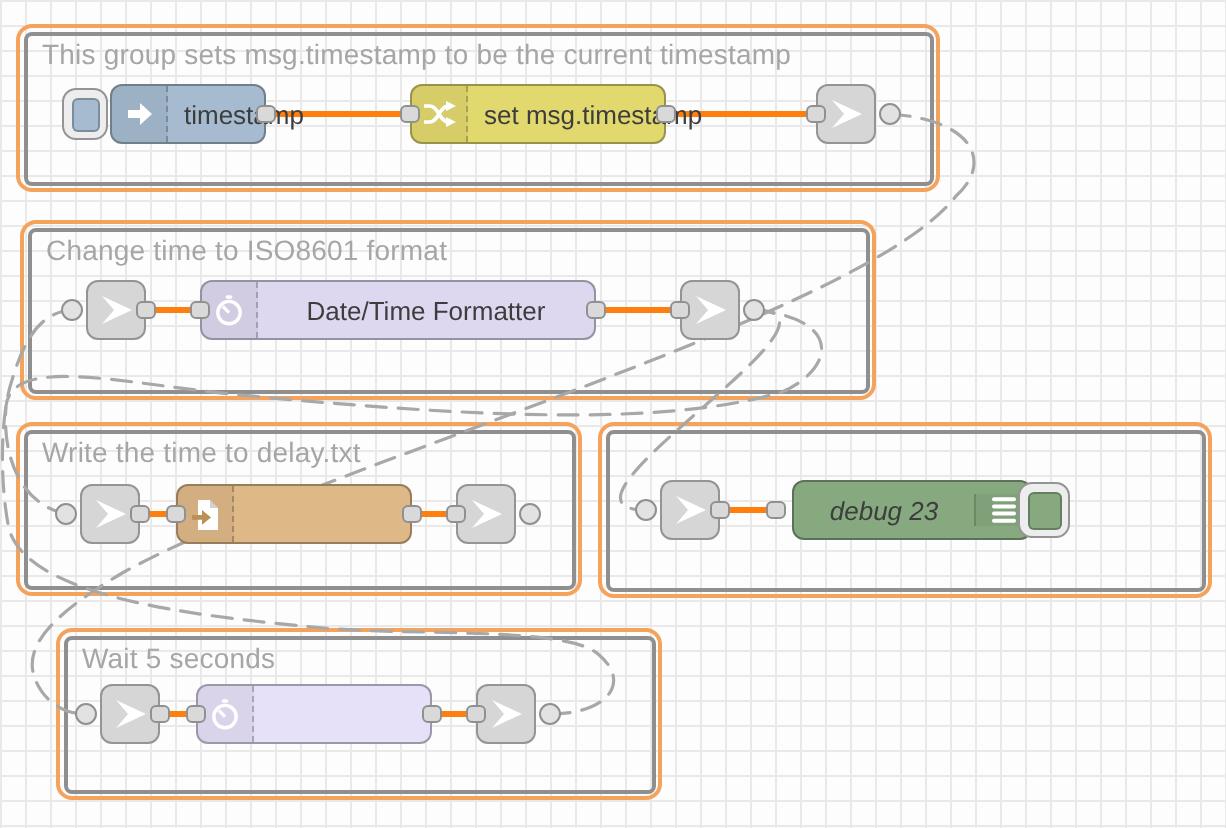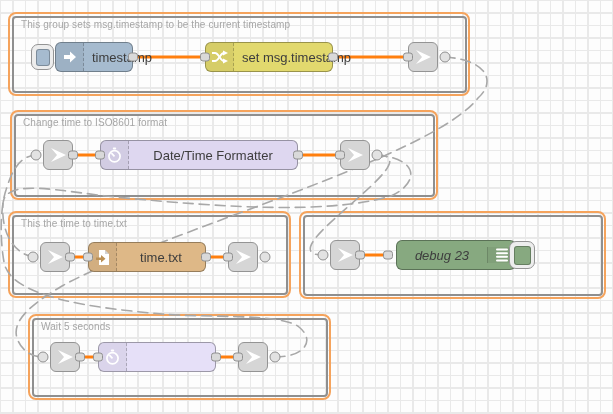--- a/index.html
+++ b/index.html
@@ -6,21 +6,21 @@
   #canvas{
     position:relative;width:613px;height:414px;overflow:hidden;
     background:
       repeating-linear-gradient(to right, #e9e9e9 0 1px, transparent 1px 12.5px),
       repeating-linear-gradient(to bottom, #e9e9e9 0 1px, transparent 1px 12.5px),
       #fdfdfd;
     font-family:"Liberation Sans",sans-serif;
   }
   .group{position:absolute;border:2.5px solid #f5a35c;border-radius:8px;box-sizing:border-box;z-index:1;}
   .group-inner{position:absolute;inset:1.5px;border:2px solid #8f8f8f;border-radius:4px;}
-  .group-label{position:absolute;left:11px;top:5px;font-size:10px;color:#a6a6a6;white-space:nowrap;letter-spacing:.1px;}
+  .group-label{position:absolute;left:11px;top:5px;font-size:14px;color:#a6a6a6;white-space:nowrap;letter-spacing:.1px;}
   #wires{position:absolute;left:0;top:0;z-index:2;}
   .node{position:absolute;height:30px;border:1.2px solid rgba(0,0,0,.32);border-radius:6px;
         box-sizing:border-box;display:flex;align-items:stretch;z-index:3;
         font-size:13px;color:#3d3d3d;}
   .icon-strip{width:27px;flex:0 0 27px;display:flex;align-items:center;justify-content:center;
         background:rgba(0,0,0,.05);border-right:1px dashed rgba(0,0,0,.22);border-radius:5px 0 0 5px;}
   .icon-strip.right{border-right:none;border-left:1px solid rgba(0,0,0,.15);border-radius:0 5px 5px 0;}
   .node-label{flex:1;display:flex;align-items:center;justify-content:center;padding:0 8px;white-space:nowrap;}
   .link-node{position:absolute;width:30px;height:30px;background:#d6d6d6;border:1.5px solid #949494;
         border-radius:6px;box-sizing:border-box;display:flex;align-items:center;justify-content:center;z-index:3;}
@@ -47,21 +47,21 @@
   <div class="group" style="left:8px;top:12px;width:462px;height:84px;">
     <div class="group-inner"></div>
     <div class="group-label">This group sets msg.timestamp to be the current timestamp</div>
   </div>
   <div class="group" style="left:10px;top:110px;width:428px;height:90px;">
     <div class="group-inner"></div>
     <div class="group-label">Change time to ISO8601 format</div>
   </div>
   <div class="group" style="left:8px;top:211px;width:283px;height:87px;">
     <div class="group-inner"></div>
-    <div class="group-label">This the time to time.txt</div>
+    <div class="group-label">Write the time to delay.txt</div>
   </div>
   <div class="group" style="left:299px;top:211px;width:307px;height:88px;">
     <div class="group-inner"></div>
   </div>
   <div class="group" style="left:28px;top:314px;width:303px;height:86px;">
     <div class="group-inner"></div>
     <div class="group-label">Wait 5 seconds</div>
   </div>
 
   <svg id="wires" width="613" height="414" viewBox="0 0 613 414">
@@ -139,21 +139,20 @@
       </svg>
   </div>
   <div class="node file-node" style="left:88px;top:242px;width:118px;">
     <div class="icon-strip">
       <svg class="glyph" width="16" height="17" viewBox="0 0 16 17">
         <path d="M4 1 h6 l4 4 V16 H4 z" fill="#fff"></path>
         <path d="M10 1 v4 h4 z" fill="rgba(0,0,0,.18)"></path>
         <path d="M1 8.5 h5 V6 L10.5 9.7 L6 13.4 V10.9 H1 z" fill="#bb9055"></path>
       </svg>
     </div>
-    <div class="node-label">time.txt</div>
   </div>
   <div class="link-node" style="left:228px;top:242px;">
     <svg class="glyph" width="20" height="20" viewBox="0 0 20 20">
         <path d="M18 10 L3 3 L9 10 L3 17 Z" fill="#fff"></path>
       </svg>
   </div>
 
   <div class="link-node" style="left:330px;top:240px;">
     <svg class="glyph" width="20" height="20" viewBox="0 0 20 20">
         <path d="M18 10 L3 3 L9 10 L3 17 Z" fill="#fff"></path>

